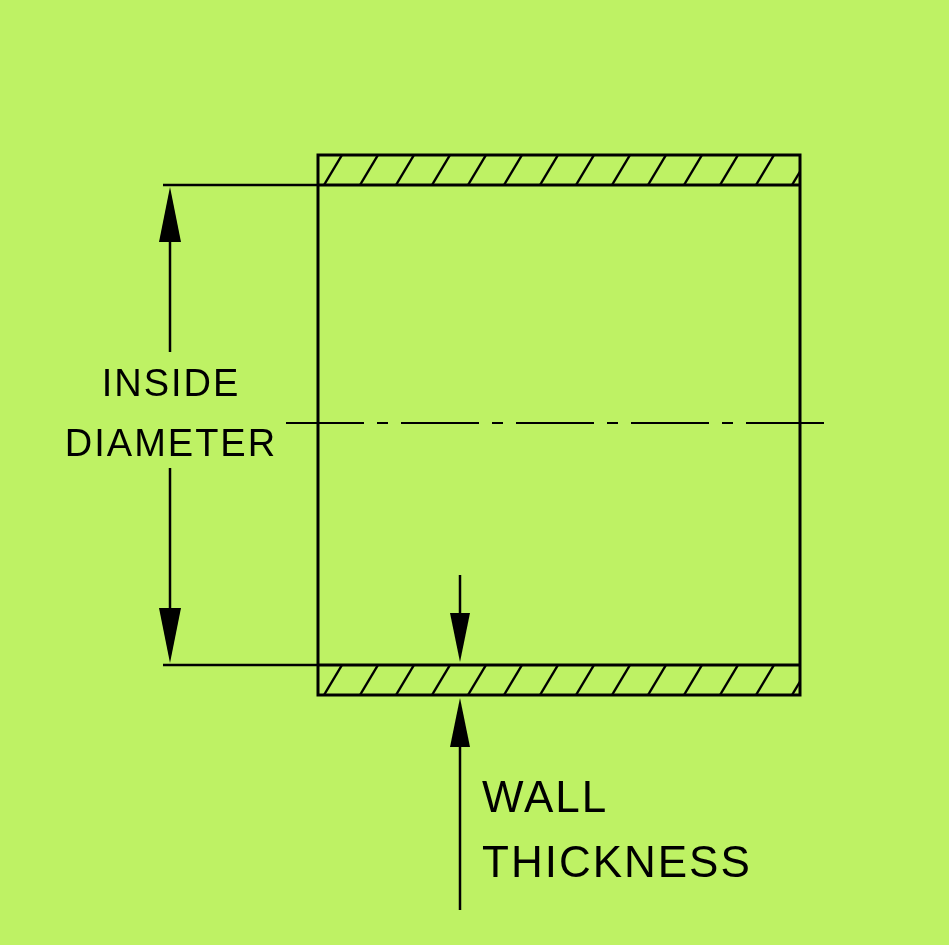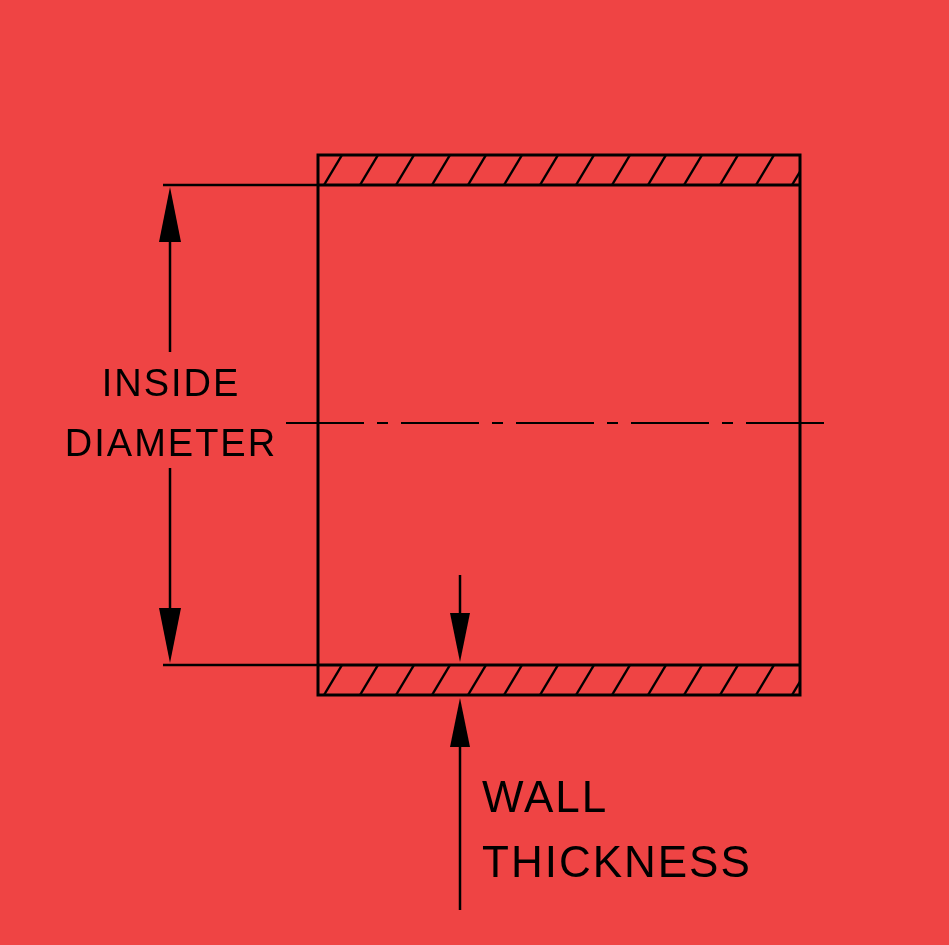--- a/index.html
+++ b/index.html
@@ -4,21 +4,21 @@
 <style>
   html, body {
     margin: 0;
     padding: 0;
     background: #ffffff;
   }
   .canvas {
     position: relative;
     width: 949px;
     height: 945px;
-    background: #ef4444;
+    background: #bef264;
     overflow: hidden;
   }
   svg { display: block; }
   .stroke3 { stroke: #000000; stroke-width: 3; fill: none; }
   .stroke2 { stroke: #000000; stroke-width: 2.5; fill: none; }
   .hatchline { stroke: #000000; stroke-width: 2.4; }
   .centerline {
     stroke: #000000;
     stroke-width: 2.2;
     fill: none;

